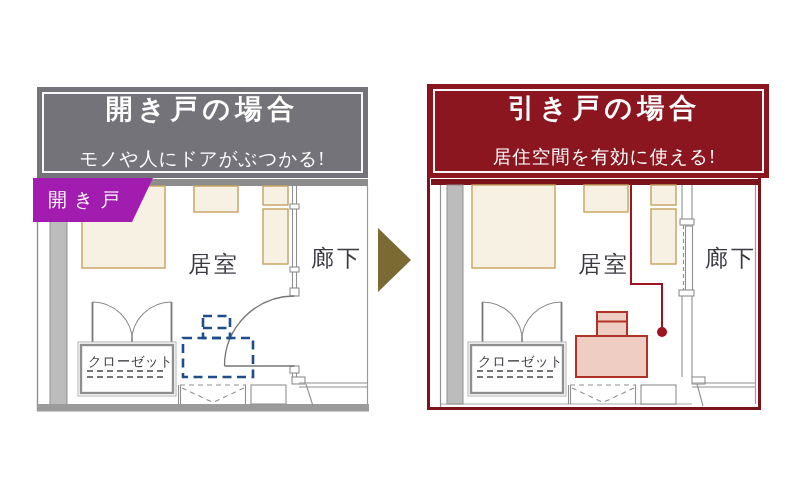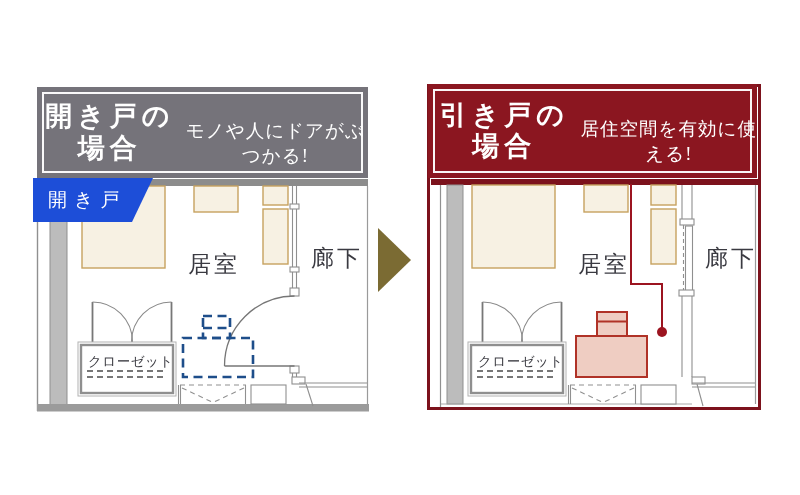--- a/index.html
+++ b/index.html
@@ -2,34 +2,34 @@
 <html><head>
 <meta charset="utf-8">
 <style>
   html,body{margin:0;padding:0;background:#ffffff;}
   .canvas{
     position:relative;width:800px;height:495px;background:#ffffff;overflow:hidden;
     font-family:"Liberation Serif","DejaVu Serif",serif;
   }
   .plan-svg{position:absolute;left:0;top:0;z-index:1;}
   .panel-header{
-    position:absolute;z-index:3;display:flex;flex-direction:row;align-items:center;justify-content:center;
+    position:absolute;z-index:3;display:flex;flex-direction:column;align-items:center;justify-content:center;
     text-align:center;color:#ffffff;
   }
   .panel-header .inner-frame{position:absolute;inset:5px;border:2px solid rgba(255,255,255,.96);pointer-events:none;}
   .panel-header.gray{background:#75737a;}
-  .panel-header.red{background:#8b1620;}
+  .panel-header.red{background:#8b1620;padding-left:12px;}
   .header-title{font-size:27px;font-weight:bold;letter-spacing:5px;line-height:1.15;}
   .header-subtitle{font-size:18.5px;font-weight:normal;letter-spacing:1px;margin-top:20px;}
   .corner-tag{
     position:absolute;z-index:3;color:#ffffff;font-size:19px;letter-spacing:7px;
     display:flex;align-items:center;padding-left:15px;box-sizing:border-box;
     clip-path:polygon(0 0,100% 0,calc(100% - 21px) 100%,0 100%);
   }
-  .corner-tag.gray{background:#1d4ed8;}
+  .corner-tag.gray{background:#a21caf;}
   .corner-tag.red{background:#8b1620;}
   text{font-family:"Liberation Serif","DejaVu Serif",serif;}
   .room-label{fill:#3a3a41;font-size:23px;letter-spacing:3px;}
   .closet-label{fill:#3f3f45;font-size:13.5px;letter-spacing:0.5px;}
 </style>
 </head>
 <body>
 
 <div class="canvas">
 

